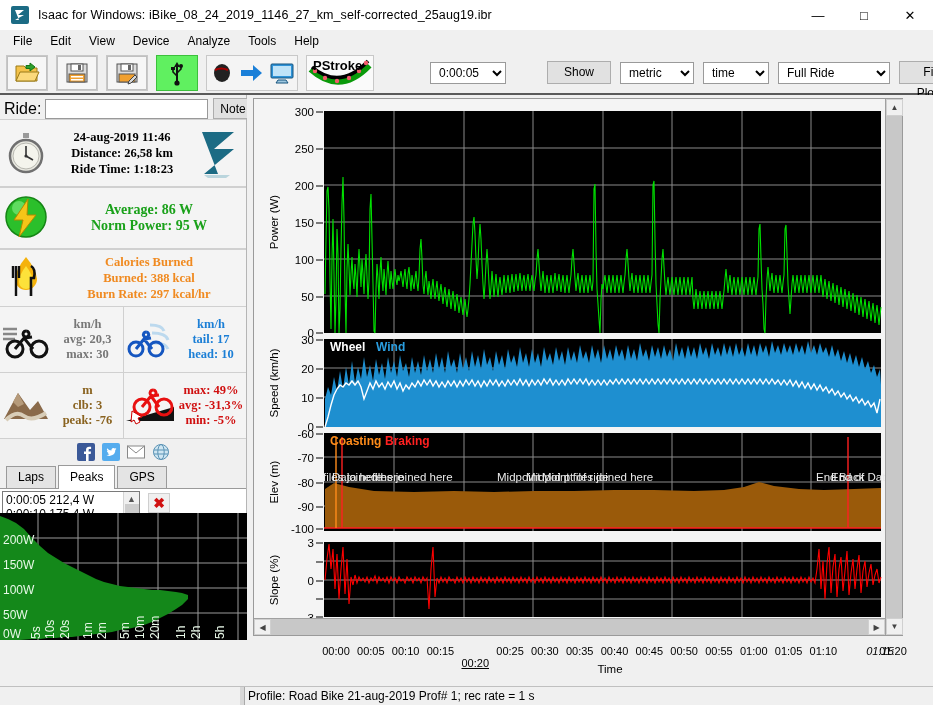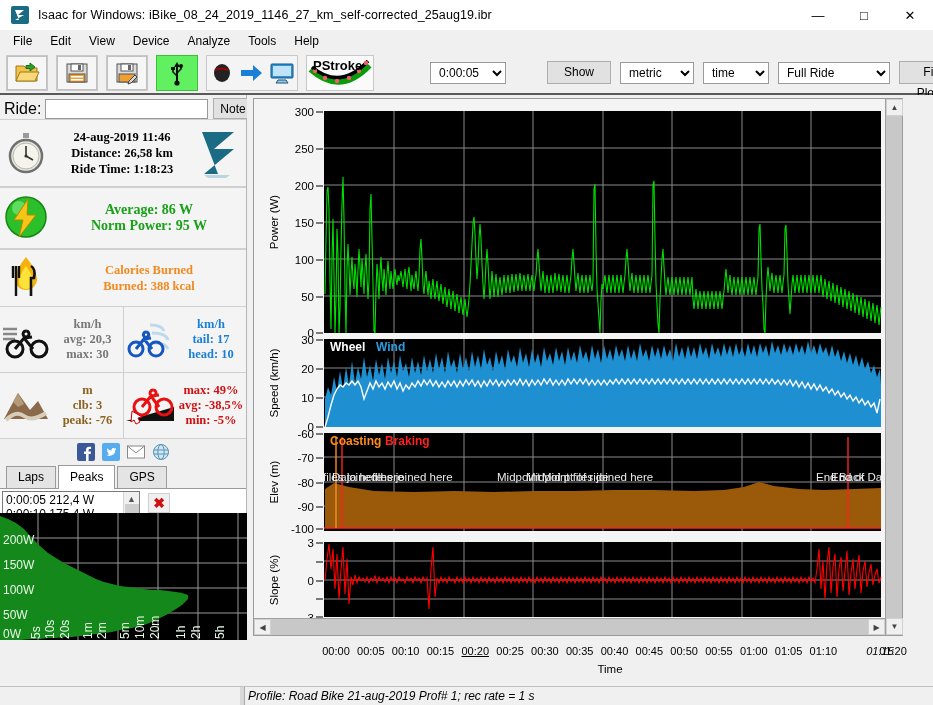--- a/index.html
+++ b/index.html
@@ -138,21 +138,21 @@
   .hsarrow { width:17px; height:16px; background:#f0f0f0; border:1px solid #d0d0d0;
     display:flex; align-items:center; justify-content:center; font-size:8px; color:#444; }
 
   #plots { position:absolute; left:0; top:0; right:17px; bottom:17px; }
   .xtick { position:absolute; font-size:11px; color:#000; text-align:center;
     width:34px; }
 
   #statusbar { position:absolute; left:0; bottom:0; width:933px; height:19px;
     background:#f0f0f0; border-top:1px solid #c0c0c0; display:flex;
     align-items:center; }
-  #status-text { font-size:12px; color:#000; margin-left:248px;font-style:italic; }
+  #status-text { font-size:12px; color:#000; margin-left:248px; }
   #sb-grip { position:absolute; left:240px; top:0; width:5px; height:19px;
     background:#d8d8d8; border-right:1px solid #aaa; }
 </style>
 </head>
 <body>
 
 <div id="titlebar">
   <div id="app-icon">
     <svg width="20" height="20" viewBox="0 0 20 20">
       <rect x="1" y="1" width="18" height="18" rx="2" fill="#1c6b84"></rect>
@@ -327,20 +327,21 @@
         <svg width="46" height="48" viewBox="0 0 46 48">
           <path d="M23 3 q10 12 11 22 a11 11 0 0 1 -22 0 q1 -10 11 -22 z" fill="#f5b20c"></path>
           <path d="M23 12 q7 9 7 16 a7 7 0 0 1 -14 0 q0 -7 7 -16 z" fill="#fde23a"></path>
           <path d="M13 12 v12 M16 12 v12 M10 12 v12 M13 24 v18" stroke="#111" stroke-width="2.4" fill="none"></path>
           <path d="M28 12 q5 3 3 12 h-3 v18" stroke="#111" stroke-width="2.6" fill="none"></path>
         </svg>
       </div>
       <div class="lines">
         <div class="orange">Calories Burned</div>
         <div class="orange">Burned: 388 kcal</div>
+        <div class="orange">Burn Rate: 297 kcal/hr</div>
       </div>
     </div>
 
     <div class="halfrow">
       <div class="half">
         <div class="ico">
           <svg width="48" height="38" viewBox="0 0 48 38">
             <path d="M1 8 h14 M1 13 h14 M1 18 h12" stroke="#888" stroke-width="2.4"></path>
             <circle cx="13" cy="28" r="8" fill="none" stroke="#111" stroke-width="3"></circle>
             <circle cx="37" cy="28" r="8" fill="none" stroke="#111" stroke-width="3"></circle>
@@ -390,21 +391,21 @@
           <svg width="48" height="38" viewBox="0 0 48 38">
             <path d="M0 34 L48 34 L48 20 z" fill="#111"></path>
             <circle cx="16" cy="20" r="8" fill="none" stroke="#e81010" stroke-width="3"></circle>
             <circle cx="38" cy="20" r="8" fill="none" stroke="#e81010" stroke-width="3"></circle>
             <path d="M16 20 L25 9 L33 20 M25 9 L33 8 M27 3 a3 3 0 1 0 0.1 0" stroke="#e81010" stroke-width="3" fill="none"></path>
             <path d="M6 24 l10 6 -4 1 2 4 -4 2 -2 -4 -3 2 z" fill="#fff" stroke="#c00"></path>
           </svg>
         </div>
         <div class="lines">
           <div class="red">max: 49%</div>
-          <div class="red">avg: -38,5%</div>
+          <div class="red">avg: -31,3%</div>
           <div class="red">min: -5%</div>
         </div>
       </div>
     </div>
 
     <div id="social">
       <div class="sicon">
         <svg width="18" height="18" viewBox="0 0 18 18">
           <rect width="18" height="18" rx="2" fill="#3b5998"></rect>
           <path d="M11.6 18 V11 h2.1 l.3-2.4h-2.4V7.1c0-.7.2-1.2 1.2-1.2h1.3V3.8c-.2 0-1-.1-1.9-.1-1.9 0-3.2 1.1-3.2 3.2v1.7H7v2.4h2V18z" fill="#fff"></path>
@@ -674,21 +675,21 @@
     <div class="hsarrow">▶</div>
   </div>
 </div>
 
 <div id="xaxis" style="position:absolute;left:266px;top:645px;width:650px;height:40px;">
   <div id="xticks" style="position:relative;height:16px">
       <div class="xtick" style="left: 53px; top: 0px;">00:00</div>
       <div class="xtick" style="left: 87.8125px; top: 0px;">00:05</div>
       <div class="xtick" style="left: 122.625px; top: 0px;">00:10</div>
       <div class="xtick" style="left: 157.438px; top: 0px;">00:15</div>
-      <div class="xtick" style="left: 192.25px; top: 0px; text-decoration: underline;">00:20</div>
+      <div class="xtick" style="left: 192.25px; top: 12px; text-decoration: underline;">00:20</div>
       <div class="xtick" style="left: 227.062px; top: 0px;">00:25</div>
       <div class="xtick" style="left: 261.875px; top: 0px;">00:30</div>
       <div class="xtick" style="left: 296.688px; top: 0px;">00:35</div>
       <div class="xtick" style="left: 331.5px; top: 0px;">00:40</div>
       <div class="xtick" style="left: 366.312px; top: 0px;">00:45</div>
       <div class="xtick" style="left: 401.125px; top: 0px;">00:50</div>
       <div class="xtick" style="left: 435.938px; top: 0px;">00:55</div>
       <div class="xtick" style="left: 470.75px; top: 0px;">01:00</div>
       <div class="xtick" style="left: 505.562px; top: 0px;">01:05</div>
       <div class="xtick" style="left: 540.375px; top: 0px;">01:10</div>

